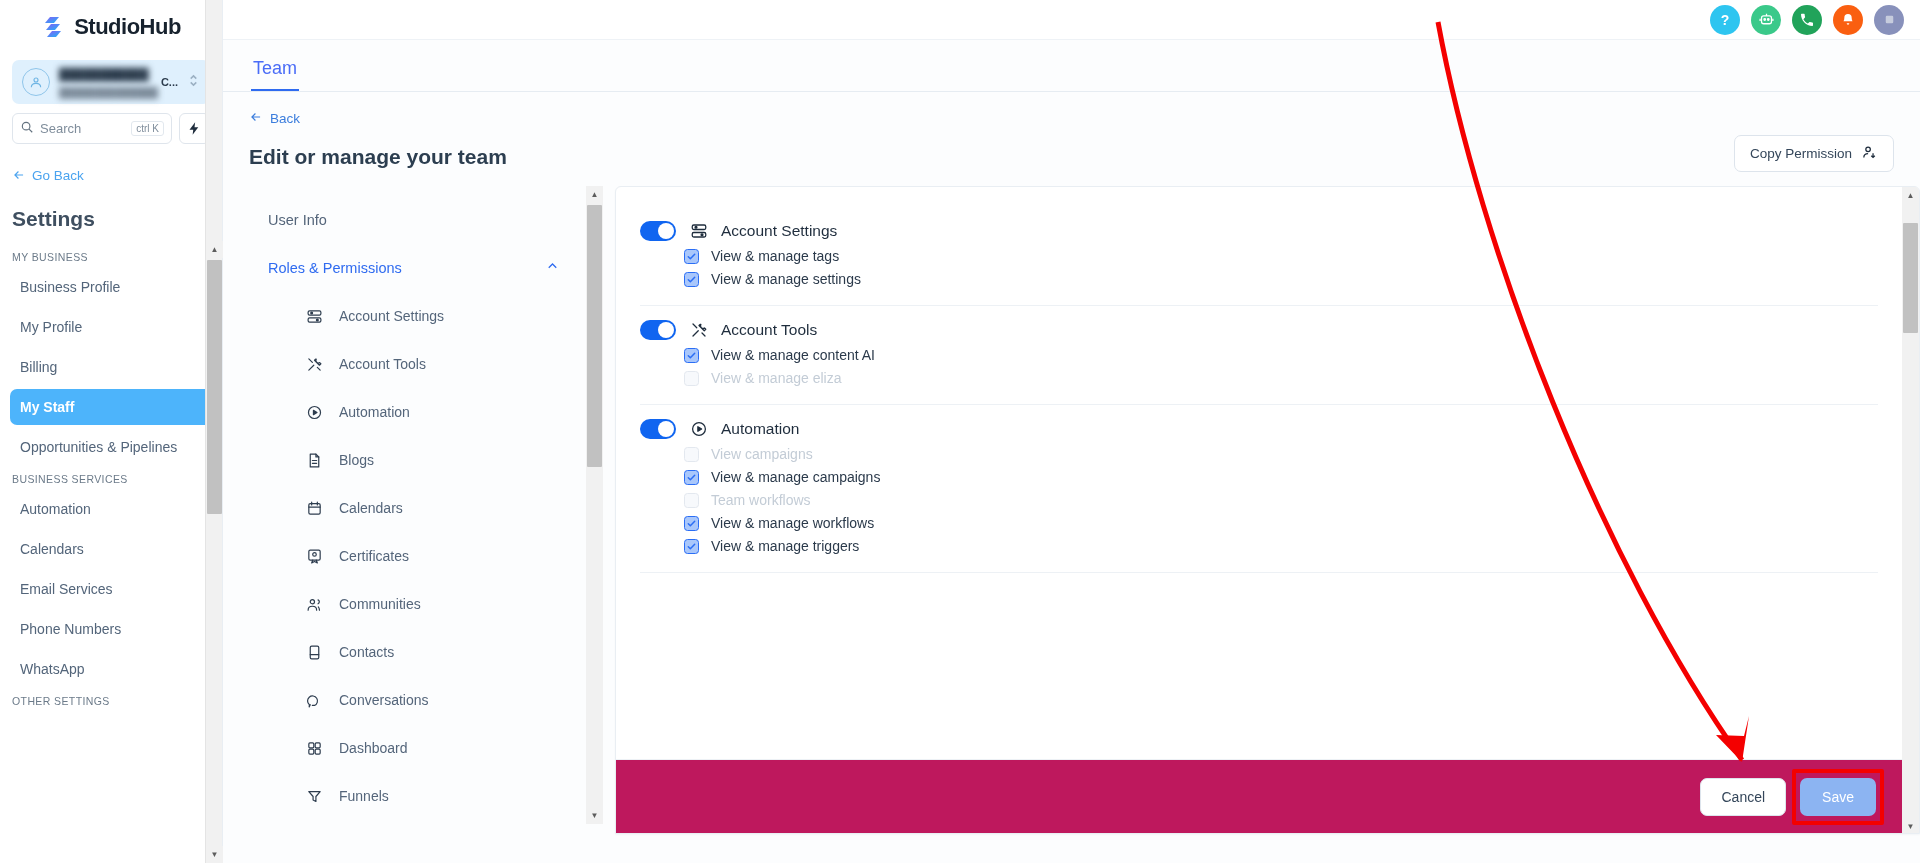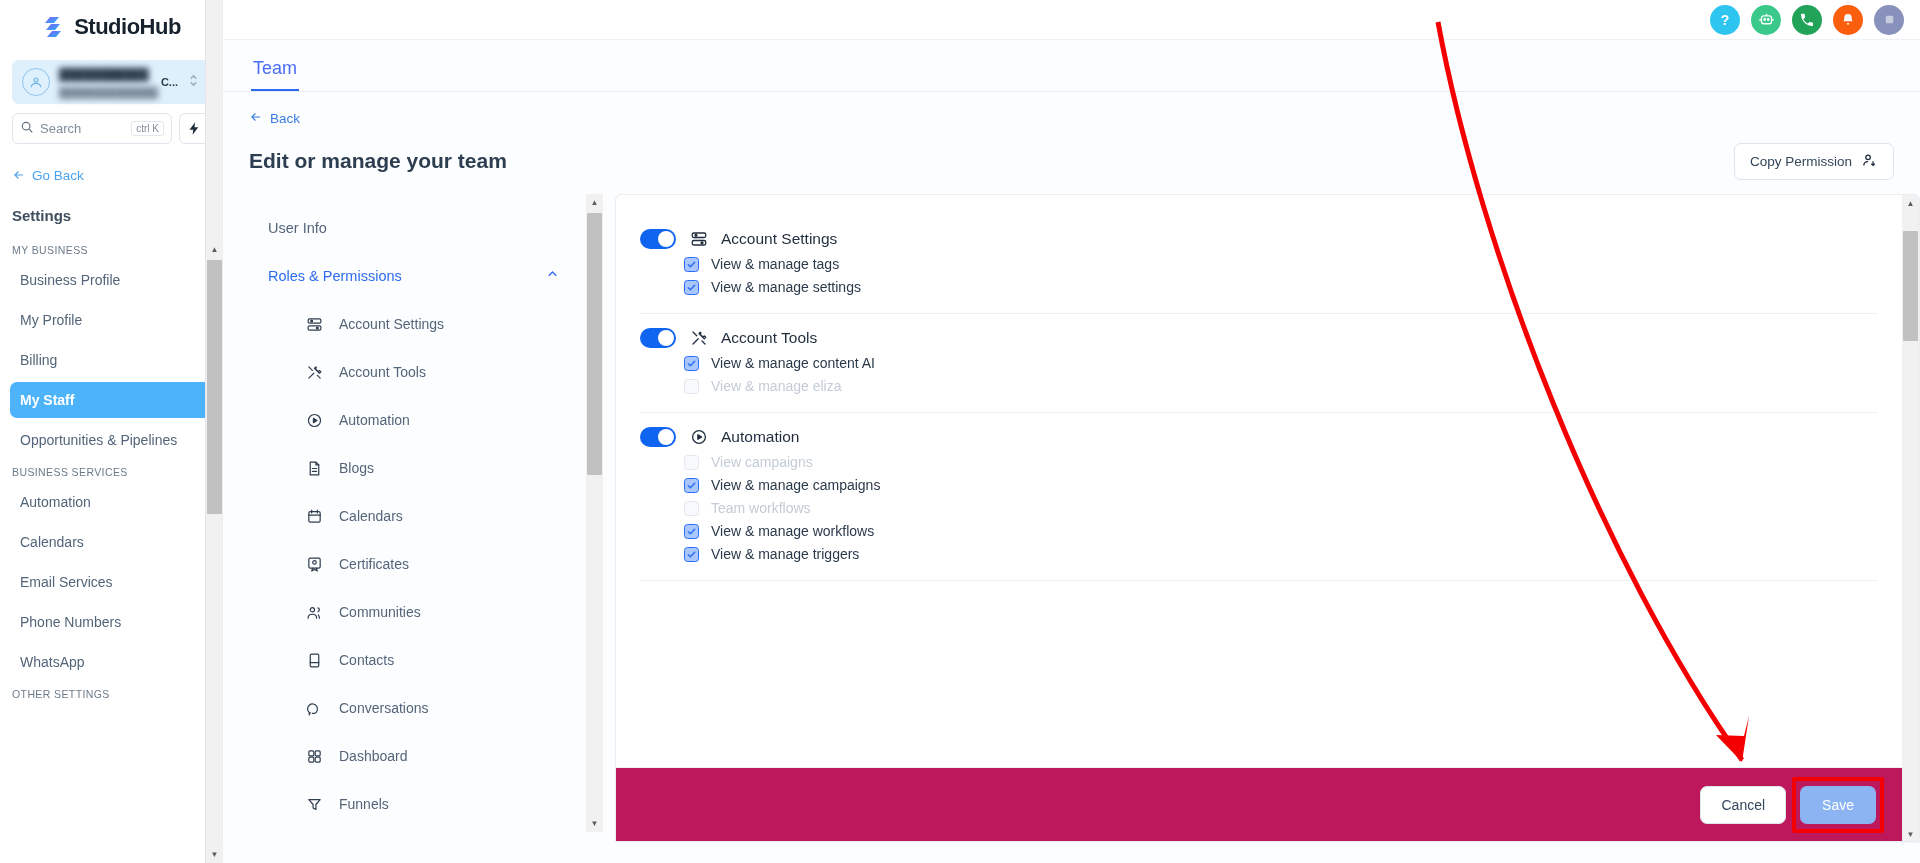--- a/index.html
+++ b/index.html
@@ -56,21 +56,21 @@
   .bolt-btn {
     width: 31px; height: 31px; border: 1px solid #dfe5ec; border-radius: 6px;
     display: flex; align-items: center; justify-content: center; background: #fff; cursor:pointer;
   }
 
   .goback {
     margin: 24px 0 0 12px; font-size: 13.5px; color: #4aa3ef;
     display: flex; gap: 6px; cursor: pointer;
   }
   .settings-title {
-    margin: 22px 0 0 12px; font-size: 15px; font-weight: 700; color: #3f4f60;
+    margin: 22px 0 0 12px; font-size: 21px; font-weight: 700; color: #3f4f60;
   }
   .nav-scroll { margin-top: 12px; height: 620px; overflow: hidden; position: relative; }
   .nav-group-label {
     font-size: 10.5px; letter-spacing: .4px; color: #6b7a89; font-weight: 400;
     margin: 8px 0 6px 12px; text-transform: uppercase;
   }
   .nav-item {
     margin: 0 10px; height: 36px; display: flex; align-items: center;
     padding-left: 10px; font-size: 14px; color: #53657a; border-radius: 7px;
     cursor: pointer;
@@ -109,21 +109,21 @@
     border-bottom: 2.5px solid #2f6bf0; cursor: pointer;
   }
 
   .backlink {
     margin: 18px 0 0 26px; font-size: 13.5px; color: #3b7ddd;
     display: flex; align-items: center; gap: 7px; cursor: pointer; width: fit-content;
   }
   .page-head { display: flex; align-items: center; justify-content: space-between; padding: 0 26px; }
   .page-title { margin-top: 15px; font-size: 21px; font-weight: 700; color: #2c3e50; }
   .copy-btn {
-    margin-top: 16px; height: 37px; border: 1px solid #dde4ec; border-radius: 7px;
+    margin-top: 8px; height: 37px; border: 1px solid #dde4ec; border-radius: 7px;
     background: #fff; display: flex; align-items: center; gap: 9px; padding: 0 15px;
     font-size: 13.5px; color: #34465a; cursor: pointer;
   }
 
   .content-wrap { display: flex; margin-top: 14px; height: 648px; }
 
   
   .midnav { width: 392px; position: relative; flex: 0 0 392px; padding-left: 45px; padding-top: 10px;}
   .mid-item {
     height: 48px; display: flex; align-items: center; font-size: 14.5px; color: #54657a;

